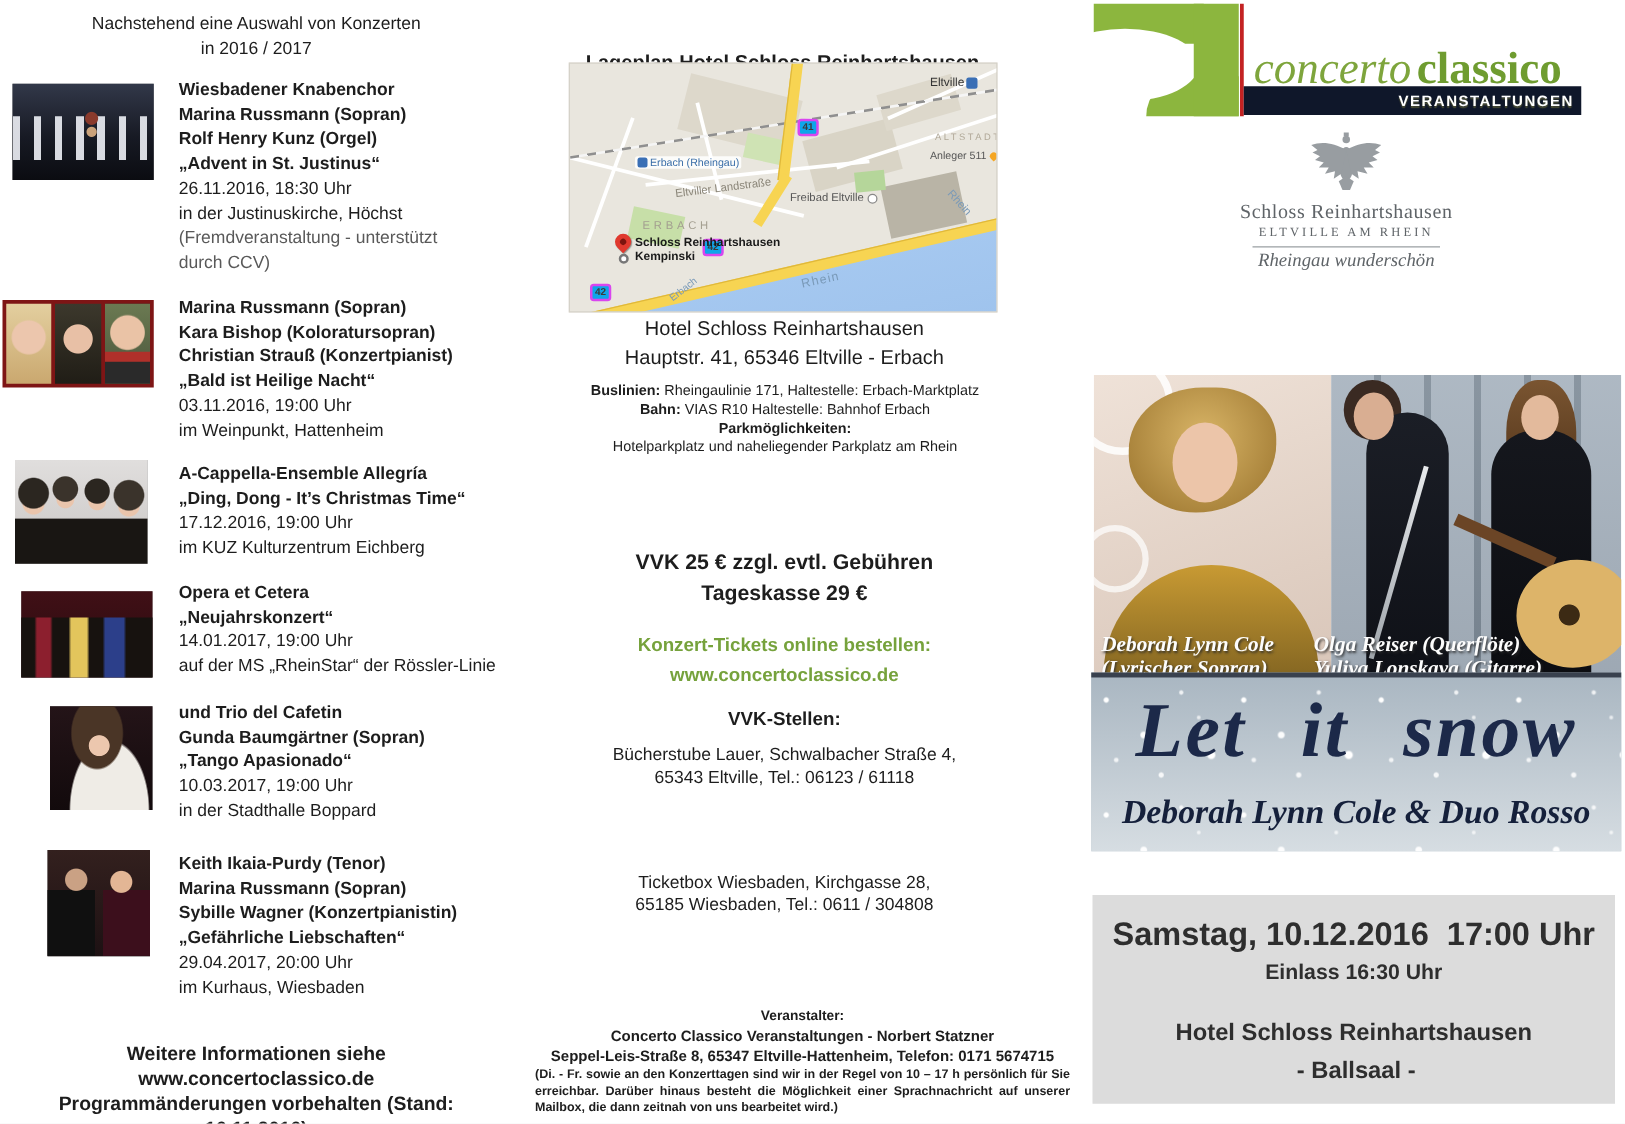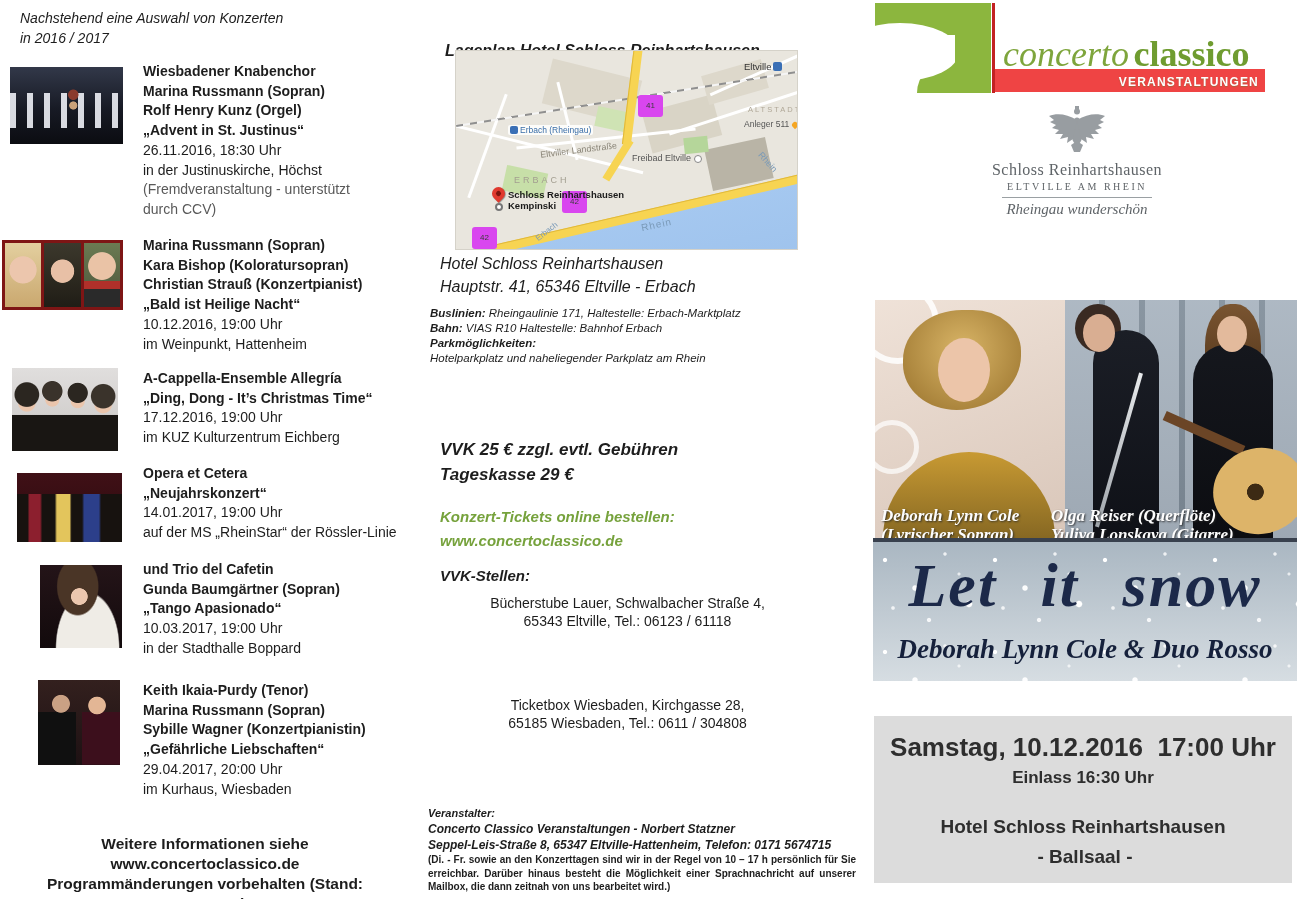--- a/index.html
+++ b/index.html
@@ -1,53 +1,53 @@
 <!DOCTYPE html>
 <html><head>
 <meta charset="utf-8">
 <style>
   html,body{margin:0;padding:0;background:#f2f2f2;}
   .page{position:relative;width:1300px;height:899px;background:#fff;overflow:hidden;
         font-family:"Liberation Sans",sans-serif;color:#1d1d1d;}
   .abs{position:absolute;}
-  .ctr{text-align:left;font-style:italic;}
+  .ctr{text-align:center;}
   .b{font-weight:bold;}
   .ln{display:block;}
   .ln.b{font-weight:bold;}
   .ln.g{color:#595959;}
   .ln.n{font-weight:normal;}
 
   
   .lc-head{left:20px;top:8px;width:370px;font-size:14px;line-height:20px;}
   .ctext{left:143px;width:260px;font-size:14px;line-height:19.7px;}
   .photo{background:#888;overflow:hidden;}
   .lc-foot{left:5px;width:400px;font-weight:bold;font-size:15.5px;line-height:20px;text-align:center;}
 
   
   .mc-title{left:445px;top:6px;width:362px;font-weight:bold;font-size:16px;margin-top:36px;}
   .map{left:455px;top:50px;width:341px;height:198px;background:#e9e6de;border:1px solid #d5d2c9;overflow:hidden;}
   .maplbl{position:absolute;color:#6e6a5e;font-size:9px;white-space:nowrap;}
-  .badge{position:absolute;background:#d946ef;border:6px solid #d946ef;border-radius:3px;
-         font-size:8px;font-weight:normal;color:#3a3a3a;padding:0 2px;line-height:10px;}
+  .badge{position:absolute;background:#0ea5e9;border:2px solid #d946ef;border-radius:3px;
+         font-size:8px;font-weight:bold;color:#3a3a3a;padding:0 2px;line-height:10px;}
   .mc-hotel{left:440px;width:375px;font-size:16px;line-height:23px;}
   .mc-small{left:430px;width:396px;font-size:11.5px;line-height:15px;}
   .mc-small .lbl{font-weight:bold;}
   .mc-price{left:440px;width:375px;font-weight:bold;font-size:17px;line-height:25px;}
   .mc-green{left:440px;width:375px;font-weight:bold;font-size:15px;line-height:24px;color:#76a23c;}
   .mc-vvkhead{left:440px;width:375px;font-weight:bold;font-size:15px;}
   .store{left:440px;width:375px;font-size:14px;line-height:18px;text-align:center;}
   .mc-ver{left:428px;width:428px;font-weight:bold;}
   .vnote{text-align:justify;font-size:10px;line-height:13.5px;}
 
   
   .serif{font-family:"Liberation Serif",serif;}
   .brand{left:1003px;top:33px;white-space:nowrap;}
   .brand .c1{font-family:"Liberation Serif",serif;font-style:italic;font-size:36px;color:#7ea53c;}
   .brand .c2{font-family:"Liberation Serif",serif;font-weight:bold;font-size:36px;color:#6f9c30;}
-  .ybar{left:995px;top:69px;width:270px;height:23px;background:#ef4444;
+  .ybar{left:995px;top:69px;width:270px;height:23px;background:#0f172a;
         text-align:right;line-height:23px;padding-right:6px;box-sizing:border-box;}
   .ybar span{color:#fff;font-weight:bold;font-size:12px;letter-spacing:1.2px;text-shadow:0 1px 1px rgba(120,120,60,.6);}
   .schloss{left:957px;width:240px;text-align:center;color:#5f6468;}
   .performers{left:875px;top:300px;width:422px;height:252px;overflow:hidden;}
   .pcap{position:absolute;font-family:"Liberation Serif",serif;font-style:italic;font-weight:bold;
         color:#fdfdfd;font-size:17px;line-height:19px;text-shadow:1px 1px 2px rgba(40,40,40,.85);white-space:nowrap;}
   .snowbanner{left:873px;top:538px;width:424px;height:139px;border-top:4px solid #39414e;
       background-color:#bcc7d0;
       background-image:
         radial-gradient(circle at 12px 18px, #fff 1.6px, transparent 2.6px),
@@ -110,21 +110,21 @@
     <div style="flex:1;background:
          radial-gradient(circle at 50% 36%, #eac3a6 0 30%, transparent 32%),
          linear-gradient(180deg, rgba(0,0,0,0) 60%, #b0302a 60% 72%, #2a2a2a 72%),
          linear-gradient(#6b7a52,#49543a);"></div>
   </div>
   <div class="abs ctext" style="top:236px;">
       <div class="ln b">Marina Russmann (Sopran)</div>
       <div class="ln b">Kara Bishop (Koloratursopran)</div>
       <div class="ln b">Christian Strauß (Konzertpianist)</div>
       <div class="ln b">„Bald ist Heilige Nacht“</div>
-      <div class="ln n">10.12.2016, 19:00 Uhr</div>
+      <div class="ln n">03.11.2016, 19:00 Uhr</div>
       <div class="ln n">im Weinpunkt, Hattenheim</div>
     </div>
 
   <div class="abs photo" style="left:12px;top:368px;width:106px;height:83px;background-image:
          radial-gradient(circle at 14% 32%, #2b2620 0 11%, transparent 12%),
          radial-gradient(circle at 38% 28%, #3a332b 0 11%, transparent 12%),
          radial-gradient(circle at 62% 30%, #2b2620 0 11%, transparent 12%),
          radial-gradient(circle at 86% 34%, #3a332b 0 11%, transparent 12%),
          radial-gradient(circle at 14% 42%, #eac5ac 0 8%, transparent 9%),
          radial-gradient(circle at 38% 38%, #eac5ac 0 8%, transparent 9%),

